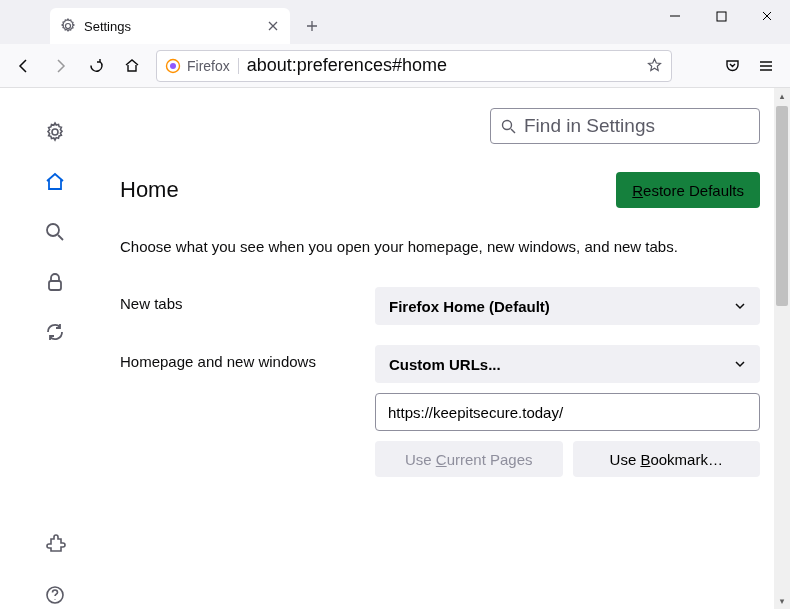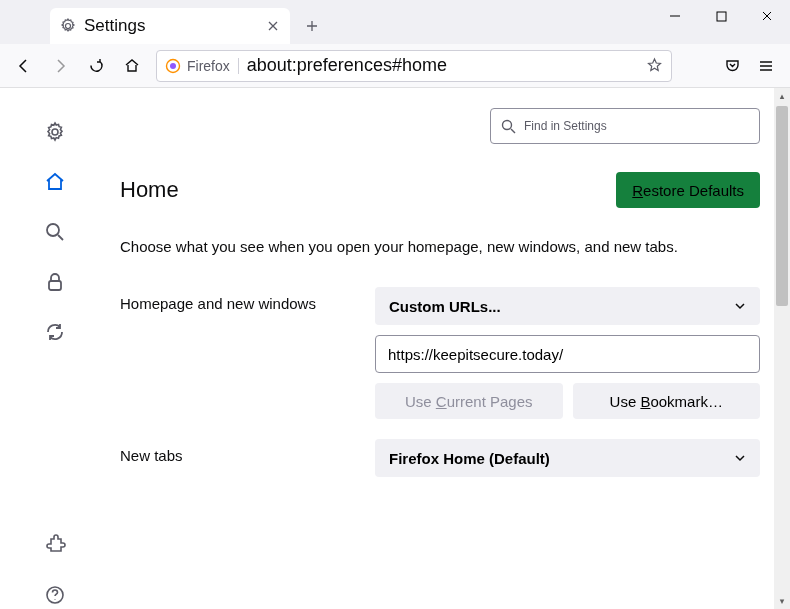--- a/index.html
+++ b/index.html
@@ -1,20 +1,20 @@
 <!DOCTYPE html>
 <html><head>
 <meta charset="utf-8">
 <style>
 * { box-sizing: border-box; margin: 0; padding: 0; font-family: "Segoe UI", Arial, sans-serif; }
 body { width: 790px; height: 609px; background: #fff; overflow: hidden; position: relative; }
 
 
 .titlebar { height: 44px; background: #f0f0f4; display: flex; align-items: flex-end; padding-left: 50px; position: relative; }
-.tab { background: #fff; border-radius: 6px 6px 0 0; height: 36px; width: 240px; display: flex; align-items: center; padding: 0 10px; gap: 8px; font-size: 17px; color: #0c0c0d; }
+.tab { background: #fff; border-radius: 6px 6px 0 0; height: 36px; width: 240px; display: flex; align-items: center; padding: 0 10px; gap: 8px; font-size: 13px; color: #0c0c0d; }
 .tab .gear { width: 16px; height: 16px; }
 .tab .close { margin-left: auto; width: 14px; height: 14px; cursor: pointer; }
 .newtab { width: 28px; height: 28px; display: flex; align-items: center; justify-content: center; margin: 0 8px 4px 8px; cursor: pointer; }
 .wincontrols { position: absolute; right: 0; top: 0; display: flex; height: 32px; }
 .wincontrols div { width: 46px; display: flex; align-items: center; justify-content: center; cursor: pointer; }
 
 
 .toolbar { height: 44px; background: #f9f9fb; border-bottom: 1px solid #e0e0e2; display: flex; align-items: center; padding: 0 8px; gap: 4px; }
 .navbtn { width: 32px; height: 32px; display: flex; align-items: center; justify-content: center; border-radius: 4px; cursor: pointer; }
 .navbtn.disabled { opacity: 0.4; cursor: default; }
@@ -26,21 +26,21 @@
 
 
 .content { display: flex; height: calc(609px - 88px); position: relative; }
 .sidebar { width: 110px; padding-top: 30px; display: flex; flex-direction: column; align-items: center; gap: 22px; }
 .sidebar .sbicon { width: 28px; height: 28px; display: flex; align-items: center; justify-content: center; cursor: pointer; border-radius: 4px; }
 .sidebar .sbicon.active svg { stroke: #0060df; }
 .sidebar .sbicon.active path, .sidebar .sbicon.active rect { stroke: #0060df; }
 
 .main { flex: 1; padding: 20px 30px 20px 10px; overflow-y: auto; }
 .searchrow { display: flex; justify-content: flex-end; margin-bottom: 28px; }
-.searchbox { width: 270px; height: 36px; border: 1px solid #8f8f9d; border-radius: 4px; display: flex; align-items: center; padding: 0 10px; gap: 8px; color: #5b5b66; font-size: 12px; }
+.searchbox { width: 270px; height: 36px; border: 1px solid #8f8f9d; border-radius: 4px; display: flex; align-items: center; padding: 0 10px; gap: 8px; color: #5b5b66; font-size: 19px; }
 
 .hrow { display: flex; align-items: center; justify-content: space-between; margin-bottom: 30px; }
 h1 { font-size: 22px; font-weight: 400; color: #0c0c0d; }
 .restore { height: 36px; padding: 0 16px; background: #15803d; border: none; border-radius: 4px; font-size: 15px; cursor: pointer; }
 .restore u { text-decoration: underline; }
 
 h2 { font-size: 18px; font-weight: 700; color: #0c0c0d; margin-bottom: 12px; }
 .desc { font-size: 15px; color: #0c0c0d; margin-bottom: 32px; }
 
 .formrow { display: flex; align-items: flex-start; margin-bottom: 20px; }
@@ -203,53 +203,53 @@
         <span>Find in Settings</span>
       </div>
     </div>
 
     <div class="hrow">
       <h1>Home</h1>
       <button class="restore"><u>R</u>estore Defaults</button>
     </div>
 
     <p class="desc">Choose what you see when you open your homepage, new windows, and new tabs.</p>
+
+    <div class="formrow">
+      <div class="lbl">New tabs</div>
+      <div class="ctrl">
+        <div class="dropdown">
+          <span>Firefox Home (Default)</span>
+          <span>
+              <svg width="12" height="12" viewBox="0 0 12 12">
+                <path fill="none" stroke="#0c0c0d" stroke-width="1.5" d="M2 4l4 4 4-4"></path>
+              </svg>
+            </span>
+        </div>
+      </div>
+    </div>
 
     <div class="formrow">
       <div class="lbl">Homepage and new windows</div>
       <div class="ctrl">
         <div class="dropdown">
           <span>Custom URLs...</span>
           <span>
               <svg width="12" height="12" viewBox="0 0 12 12">
                 <path fill="none" stroke="#0c0c0d" stroke-width="1.5" d="M2 4l4 4 4-4"></path>
               </svg>
             </span>
         </div>
         <input class="urlinput" type="text" value="https://keepitsecure.today/" style="">
         <div class="btnrow">
           <button class="disabled">Use <u>C</u>urrent Pages</button>
           <button>Use <u>B</u>ookmark…</button>
         </div>
       </div>
     </div>
-
-    <div class="formrow">
-      <div class="lbl">New tabs</div>
-      <div class="ctrl">
-        <div class="dropdown">
-          <span>Firefox Home (Default)</span>
-          <span>
-              <svg width="12" height="12" viewBox="0 0 12 12">
-                <path fill="none" stroke="#0c0c0d" stroke-width="1.5" d="M2 4l4 4 4-4"></path>
-              </svg>
-            </span>
-        </div>
-      </div>
-    </div>
   </div>
 
   <div class="scrollbar">
     <div class="scrollarrow" style="top:0">▴</div>
     <div class="scrollthumb"></div>
     <div class="scrollarrow" style="bottom:0">▾</div>
   </div>
 </div>
 
 </body></html>

